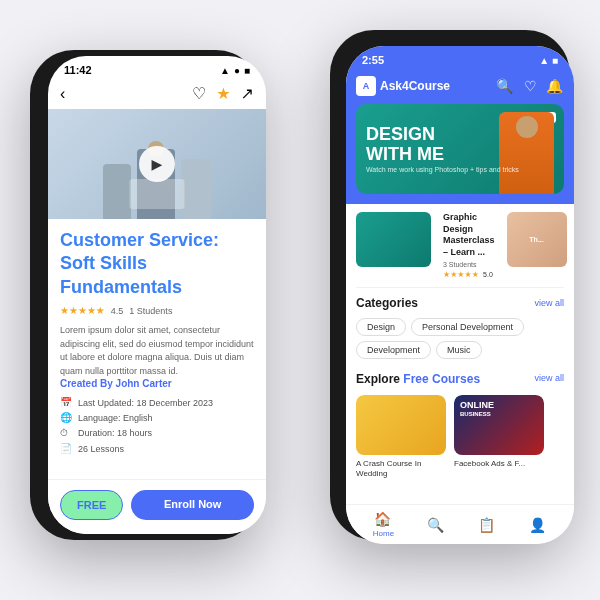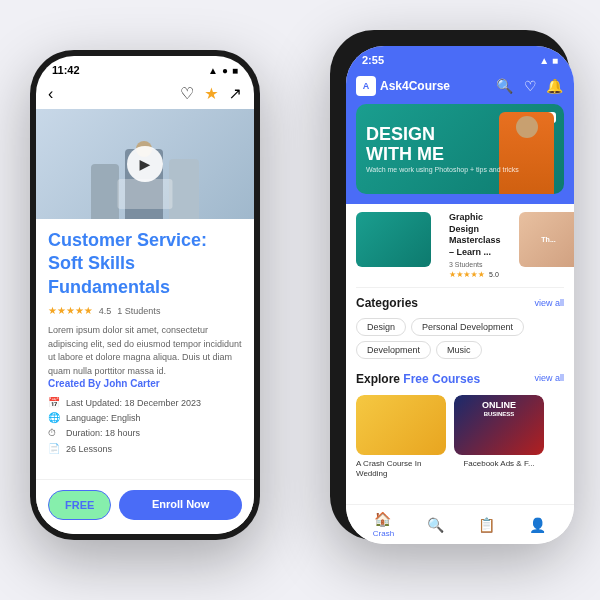--- a/index.html
+++ b/index.html
@@ -38,20 +38,21 @@
       position: relative;
     }
 
     
     .phone-left {
       left: 20px;
       top: 40px;
       width: 230px;
       height: 490px;
       z-index: 1;
+      padding-left: 12px;
     }
 
     .phone-left .phone-inner {
       margin: 6px;
       width: 218px;
       height: 478px;
     }
 
     
     .phone-right {
@@ -529,21 +530,21 @@
           <div style="position:absolute;right:10px;bottom:0;width:55px;height:82px;overflow:hidden;">
             <div style="width:55px;height:82px;background:linear-gradient(180deg,#e87020,#d06010);border-radius:6px 6px 0 0;position:relative;">
               <div style="width:22px;height:22px;background:#c8a070;border-radius:50%;position:absolute;top:4px;left:50%;transform:translateX(-50%);"></div>
             </div>
           </div>
         </div>
       </div>
 
       <div class="right-main">
 
-        <div style="display:flex;gap:18px;margin-bottom:8px;padding-bottom:8px;border-bottom:1px solid #f0f0f0;">
+        <div style="display:flex;gap:12px;margin-bottom:8px;padding-bottom:8px;border-bottom:1px solid #f0f0f0;">
           <div style="width:75px;height:55px;background:linear-gradient(135deg,#1a9e8f,#0d7a6e);border-radius:6px;flex-shrink:0;"></div>
           <div style="flex:1;">
             <div style="font-size:9px;font-weight:700;color:#1a1a1a;line-height:1.3;margin-bottom:2px;">Graphic Design Masterclass – Learn ...</div>
             <div style="font-size:7px;color:#666;margin-bottom:2px;">3 Students</div>
             <div style="font-size:8px;color:#f5a623;">
               <span>★★★★★</span>
               <span style="color:#333;font-size:7px;margin-left:2px;">5.0</span>
             </div>
           </div>
           <div style="width:60px;height:55px;background:linear-gradient(135deg,#e8c0a0,#d0a080);border-radius:6px;flex-shrink:0;display:flex;align-items:center;justify-content:center;">
@@ -570,38 +571,38 @@
               <span class="explore-section section-title-free">Free Courses</span>
             </div>
             <span class="view-all" style="cursor:pointer;">view all</span>
           </div>
 
           <div class="explore-cards">
             <div class="explore-card" style="cursor:pointer;">
               <div class="explore-card-img yellow"></div>
               <div class="explore-card-title">A Crash Course In Wedding</div>
             </div>
-            <div class="explore-card" style="cursor:pointer;text-align:center;">
+            <div class="explore-card" style="cursor:pointer;">
               <div class="explore-card-img blue">
                 <div style="padding:6px;color:#fff;">
                   <div style="font-size:9px;font-weight:900;line-height:1.1;">ONLINE</div>
                   <div style="font-size:6px;font-weight:700;">BUSINESS</div>
                 </div>
               </div>
               <div class="explore-card-title">Facebook Ads &amp; F...</div>
             </div>
           </div>
         </div>
 
       </div>
 
       <div class="bottom-nav">
         <div class="nav-item active" style="cursor:pointer;">
           <span class="nav-item-icon">🏠</span>
-          <span>Crash</span>
+          <span>Home</span>
         </div>
         <div class="nav-item" style="cursor:pointer;">
           <span class="nav-item-icon">🔍</span>
         </div>
         <div class="nav-item" style="cursor:pointer;">
           <span class="nav-item-icon">📋</span>
         </div>
         <div class="nav-item" style="cursor:pointer;">
           <span class="nav-item-icon">👤</span>
         </div>

